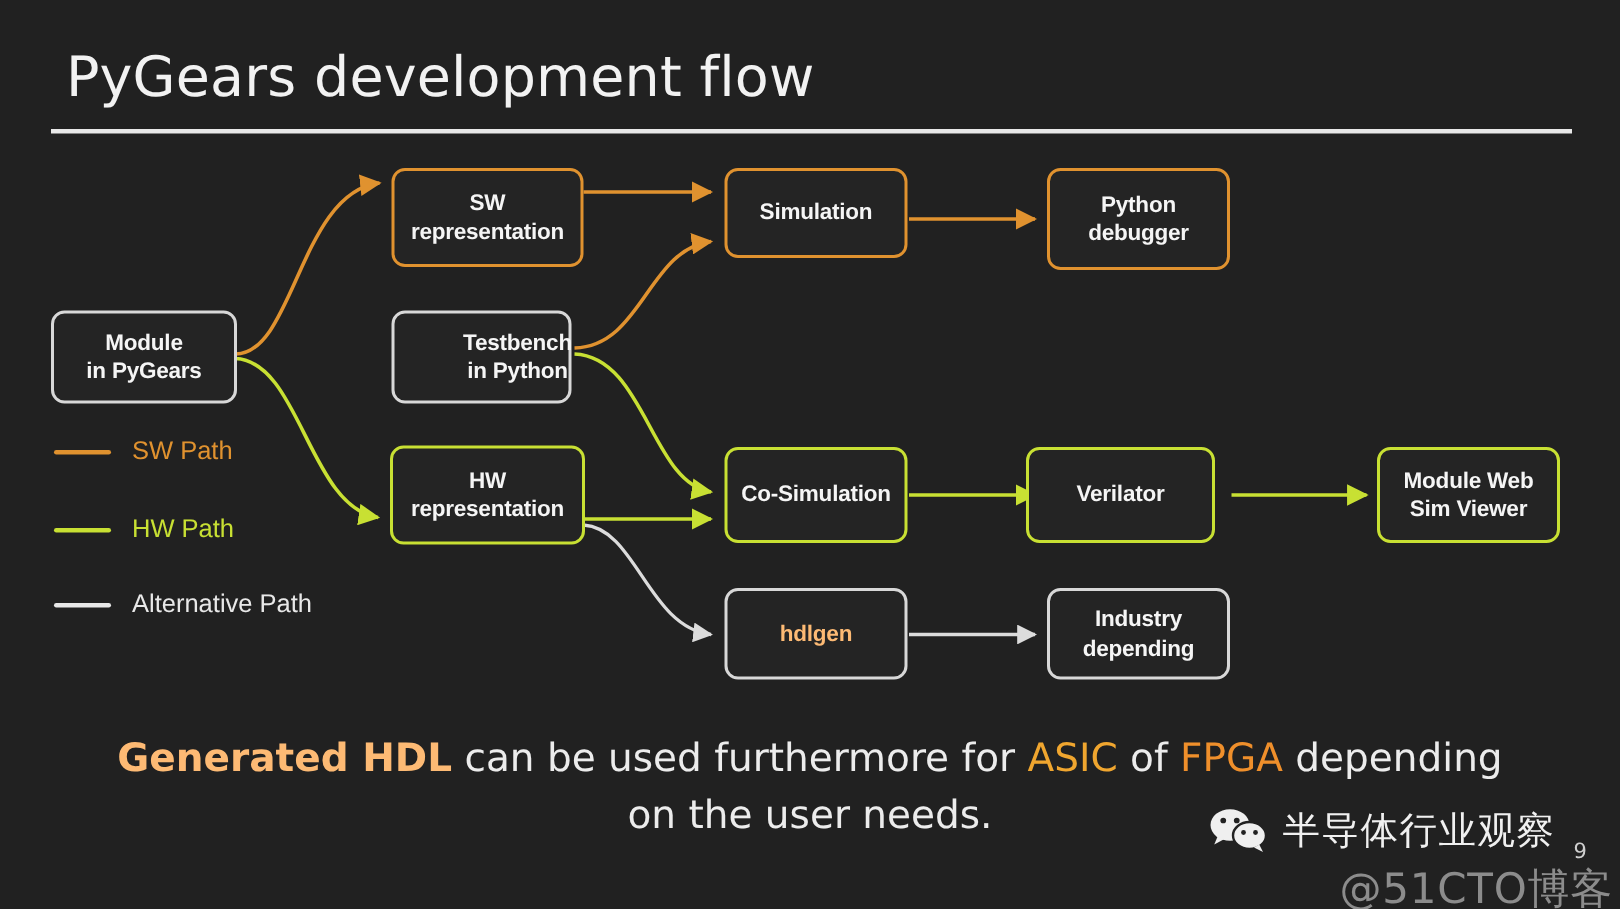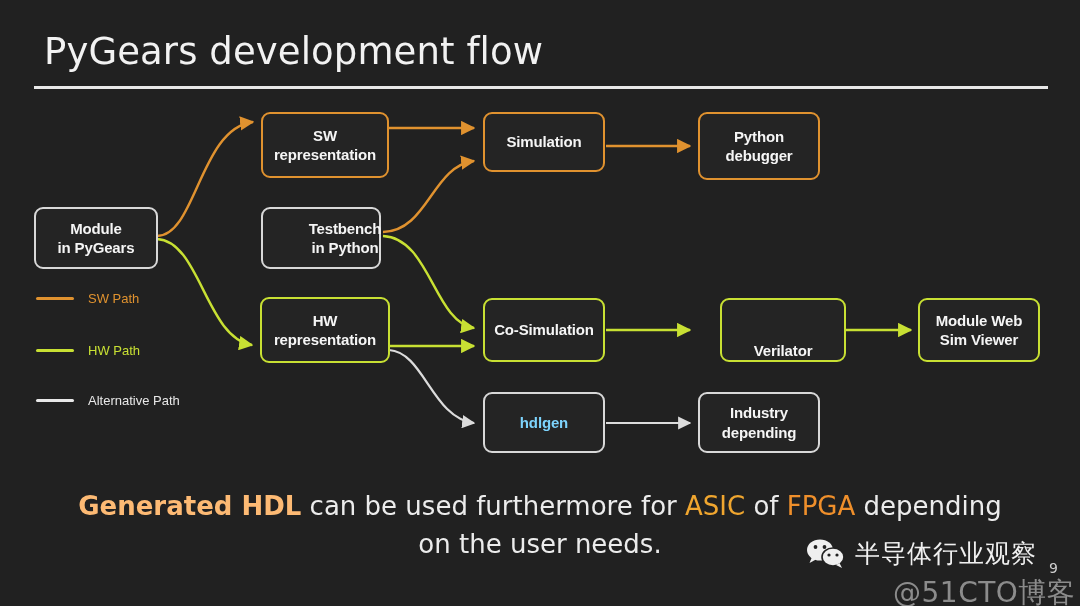--- a/index.html
+++ b/index.html
@@ -60,36 +60,36 @@
     display: flex;
     align-items: center;
     justify-content: center;
     text-align: center;
     letter-spacing: -0.15px;
   }
   .node.sw  { border-color: #e0922f; }
   .node.hw  { border-color: #c8e033; }
   .node.alt { border-color: #d8d8d8; }
   .node .lbl { white-space: pre-line; display: block; }
-  .node.teal .lbl { color: #7dd3fc; }
+  .node.teal .lbl { color: #fdba74; }
 
   
   .legend-row {
     position: absolute;
     display: flex;
     align-items: center;
     gap: 14px;
   }
   .legend-swatch {
     width: 38px;
     height: 3px;
     border-radius: 2px;
   }
   .legend-label {
-    font-size: 13px;
+    font-size: 17px;
     font-weight: normal;
     white-space: nowrap;
     font-family: "Liberation Sans", sans-serif;
   }
 
   
   #caption {
     position: absolute;
     left: 60px;
     top: 487px;
@@ -209,21 +209,21 @@
 
   <div class="node sw" style="left:698px; top:112px; width:122px; height:68px;">
     <span class="lbl">Python
 debugger</span>
   </div>
 
   <div class="node hw" style="left:483px; top:298px; width:122px; height:64px;">
     <span class="lbl">Co-Simulation</span>
   </div>
 
-  <div class="node hw" style="left:720px; top:298px; width:126px; height:64px;align-items:flex-end;">
+  <div class="node hw" style="left:684px; top:298px; width:126px; height:64px;">
     <span class="lbl">Verilator</span>
   </div>
 
   <div class="node hw" style="left:918px; top:298px; width:122px; height:64px;">
     <span class="lbl">Module Web
 Sim Viewer</span>
   </div>
 
   <div class="node alt teal" style="left:483px; top:392px; width:122px; height:61px;">
     <span class="lbl">hdlgen</span>

